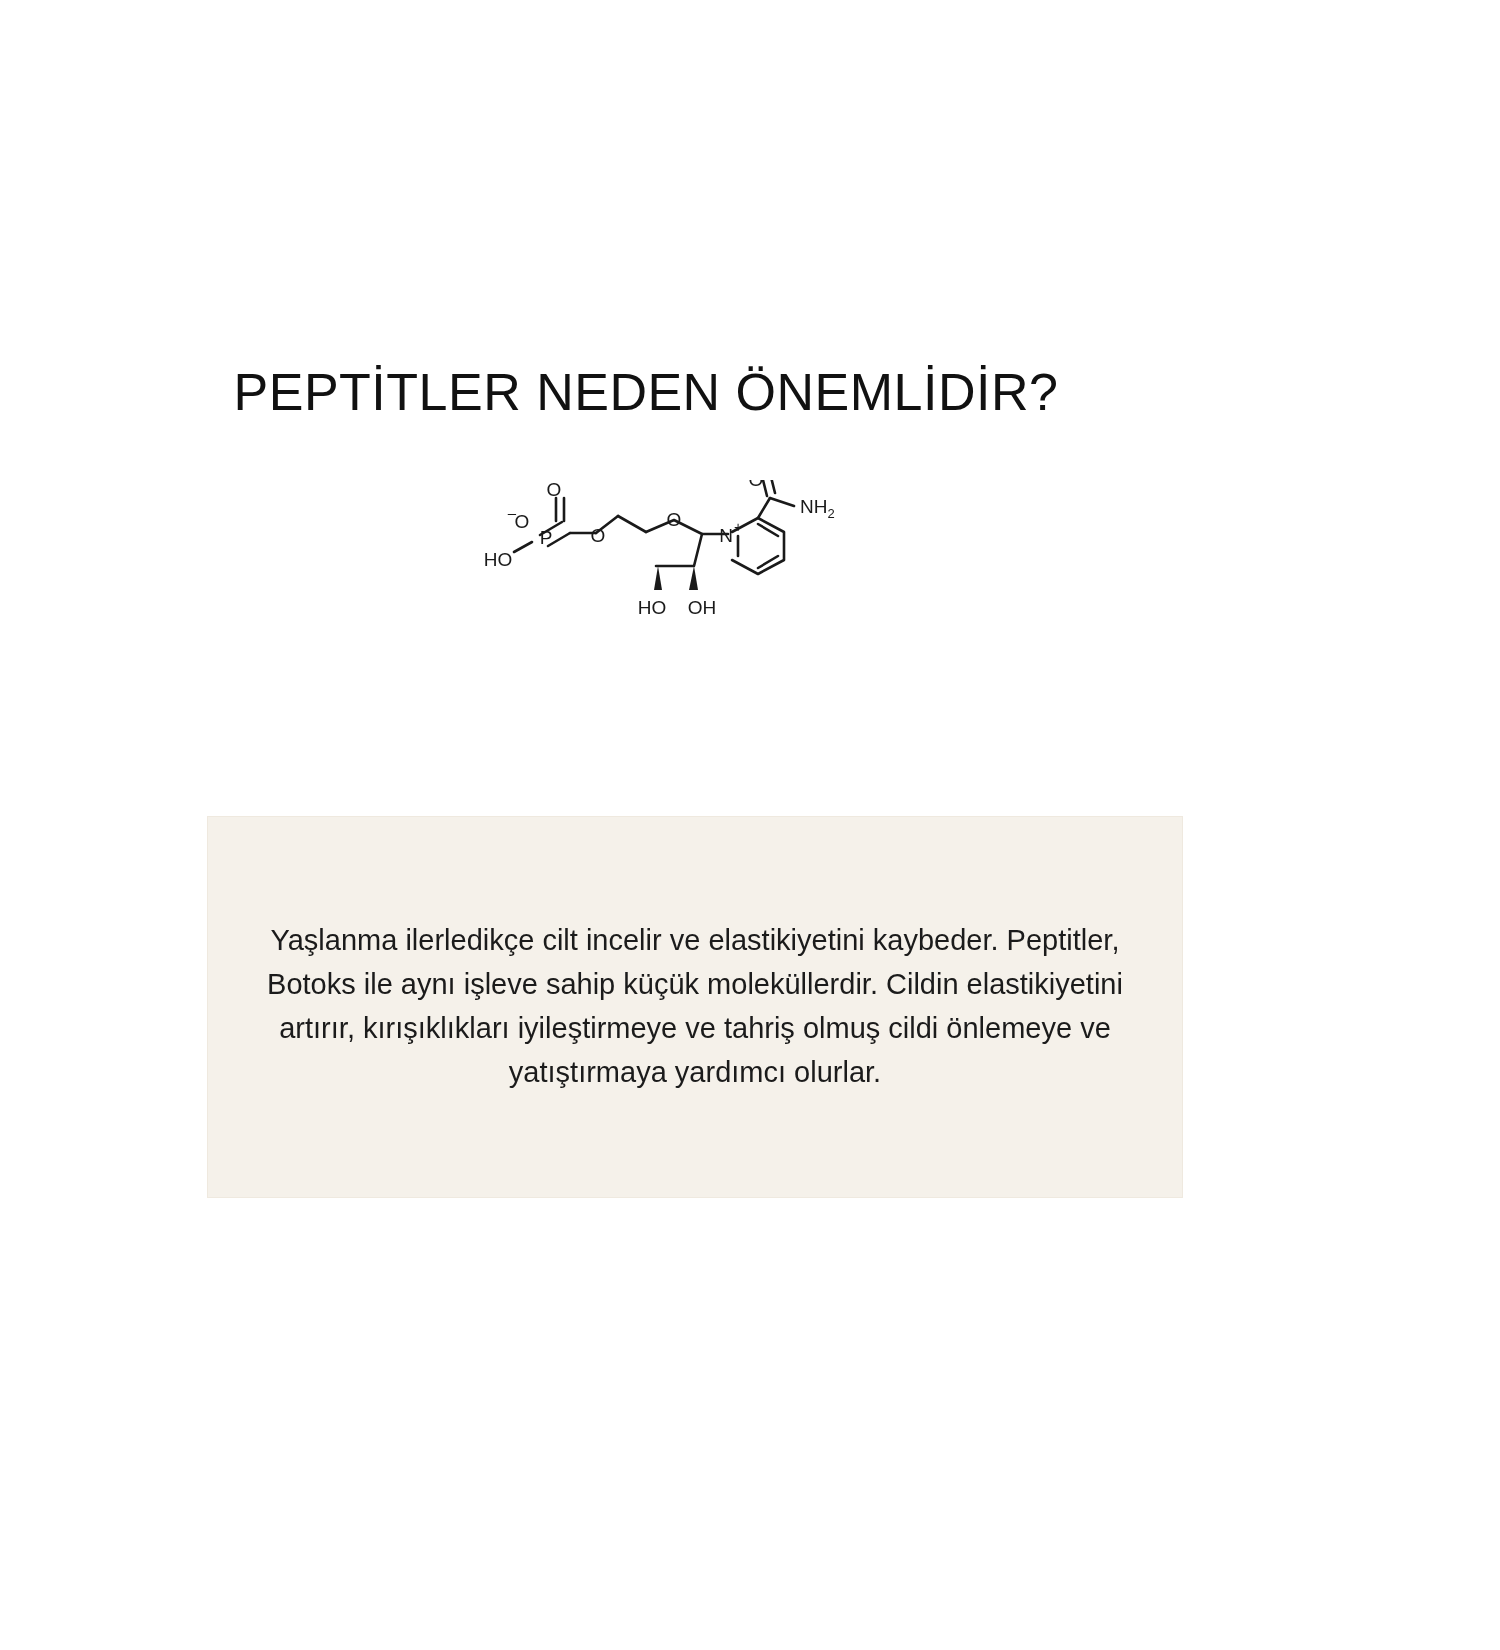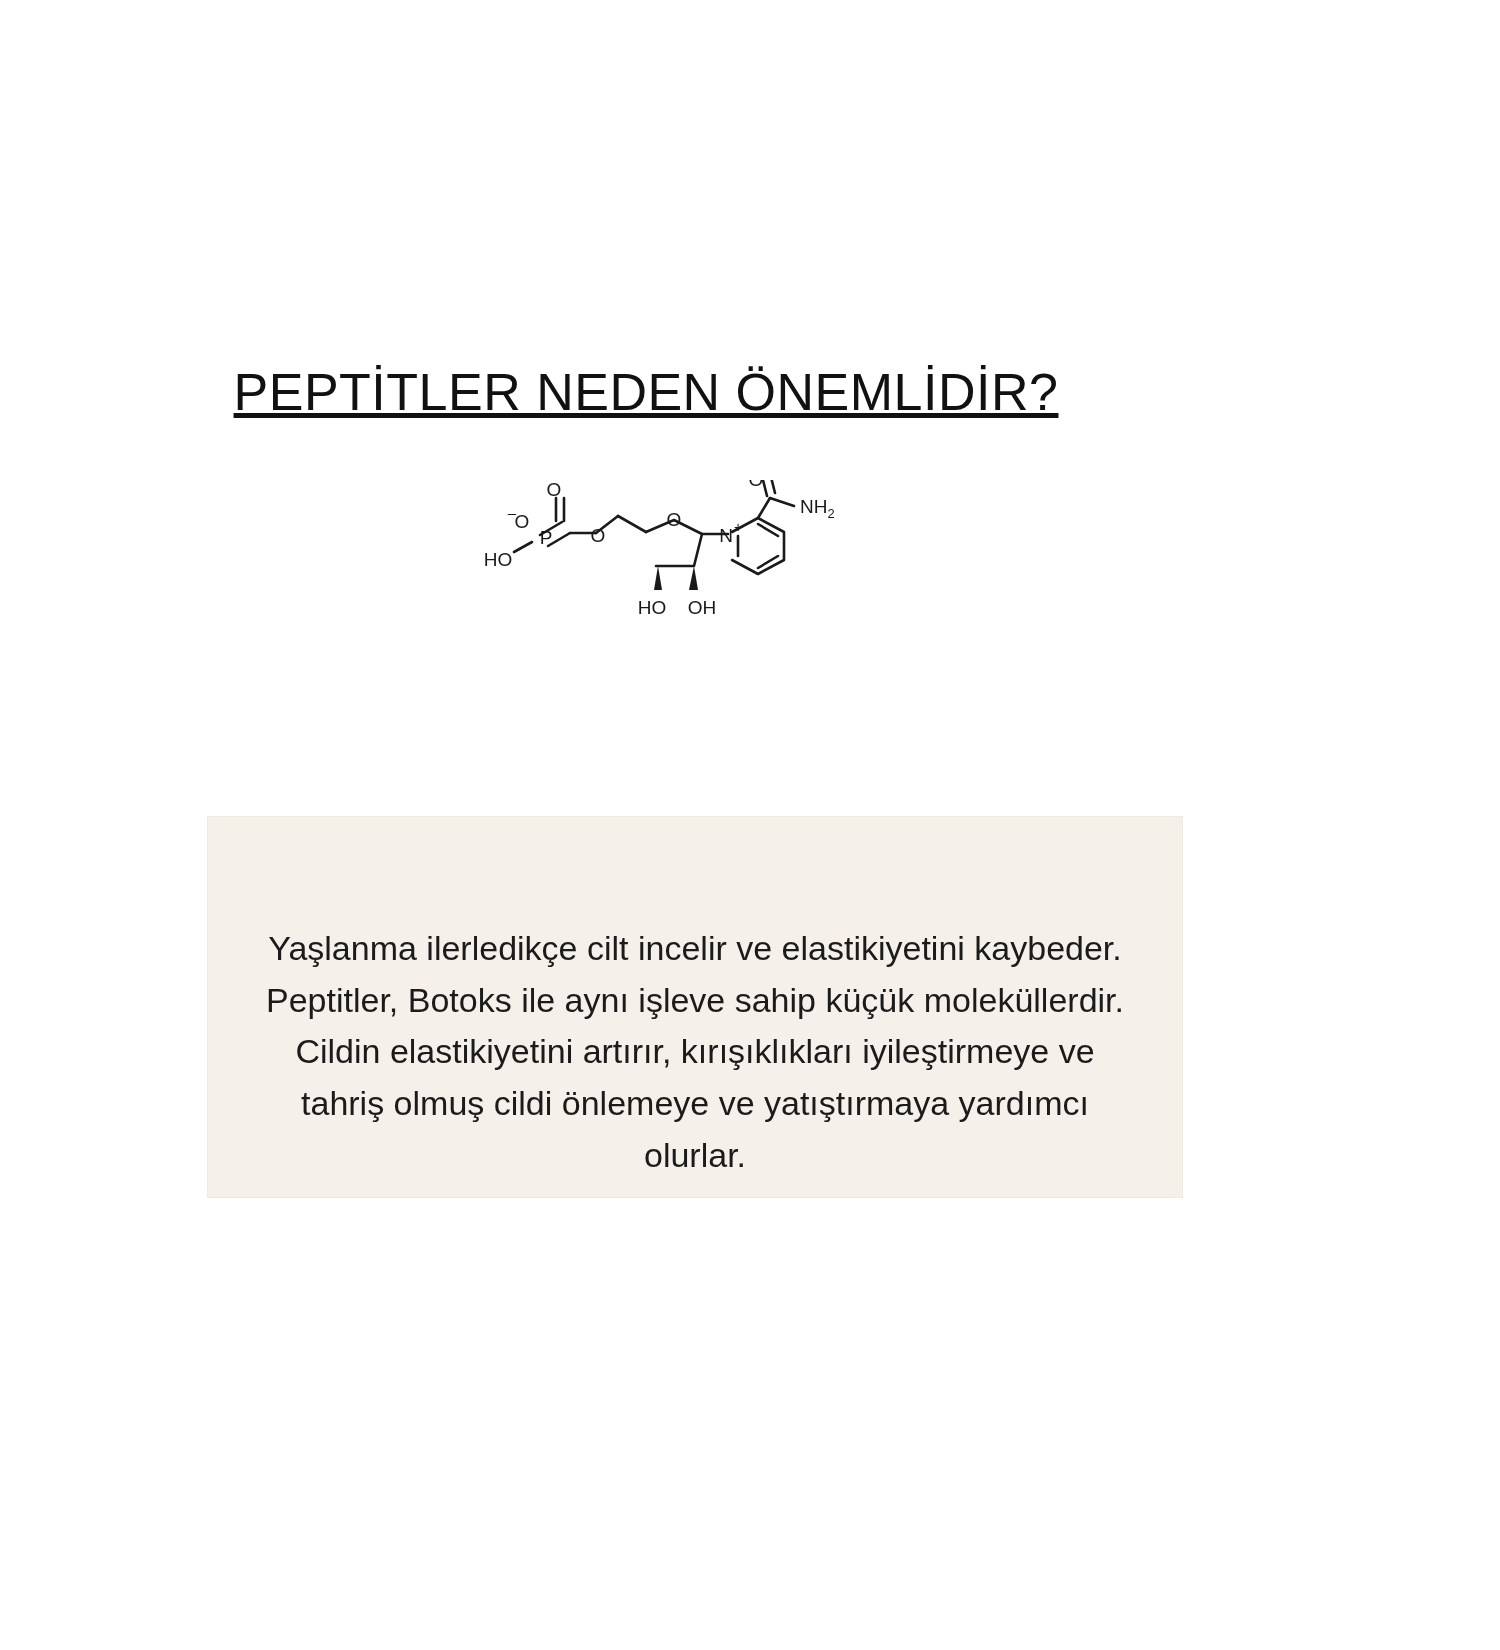--- a/index.html
+++ b/index.html
@@ -24,21 +24,20 @@
     position: absolute;
     top: 326px;
     left: 0;
     width: 1292px;
     text-align: center;
     font-size: 52px;
     font-weight: 400;
     letter-spacing: 0.5px;
     color: #111111;
     line-height: 1.2;
-    text-decoration: underline;
   }
   .molecule-wrap {
     position: absolute;
     top: 480px;
     left: 470px;
     width: 460px;
     height: 250px;
   }
   .molecule-wrap svg {
     display: block;
@@ -54,21 +53,21 @@
     background: #f5f1ea;
     border: 1px solid #efe9df;
     box-sizing: border-box;
   }
   .card-text {
     position: absolute;
     left: 50px;
     right: 50px;
     top: 72px;
     text-align: center;
-    font-size: 34px;
+    font-size: 29px;
     line-height: 1.52;
     color: #1b1b1b;
   }
 </style>
 </head>
 <body>
 
 <div class="slide">
 
   <h1 class="slide-title">PEPTİTLER NEDEN ÖNEMLİDİR?</h1>

